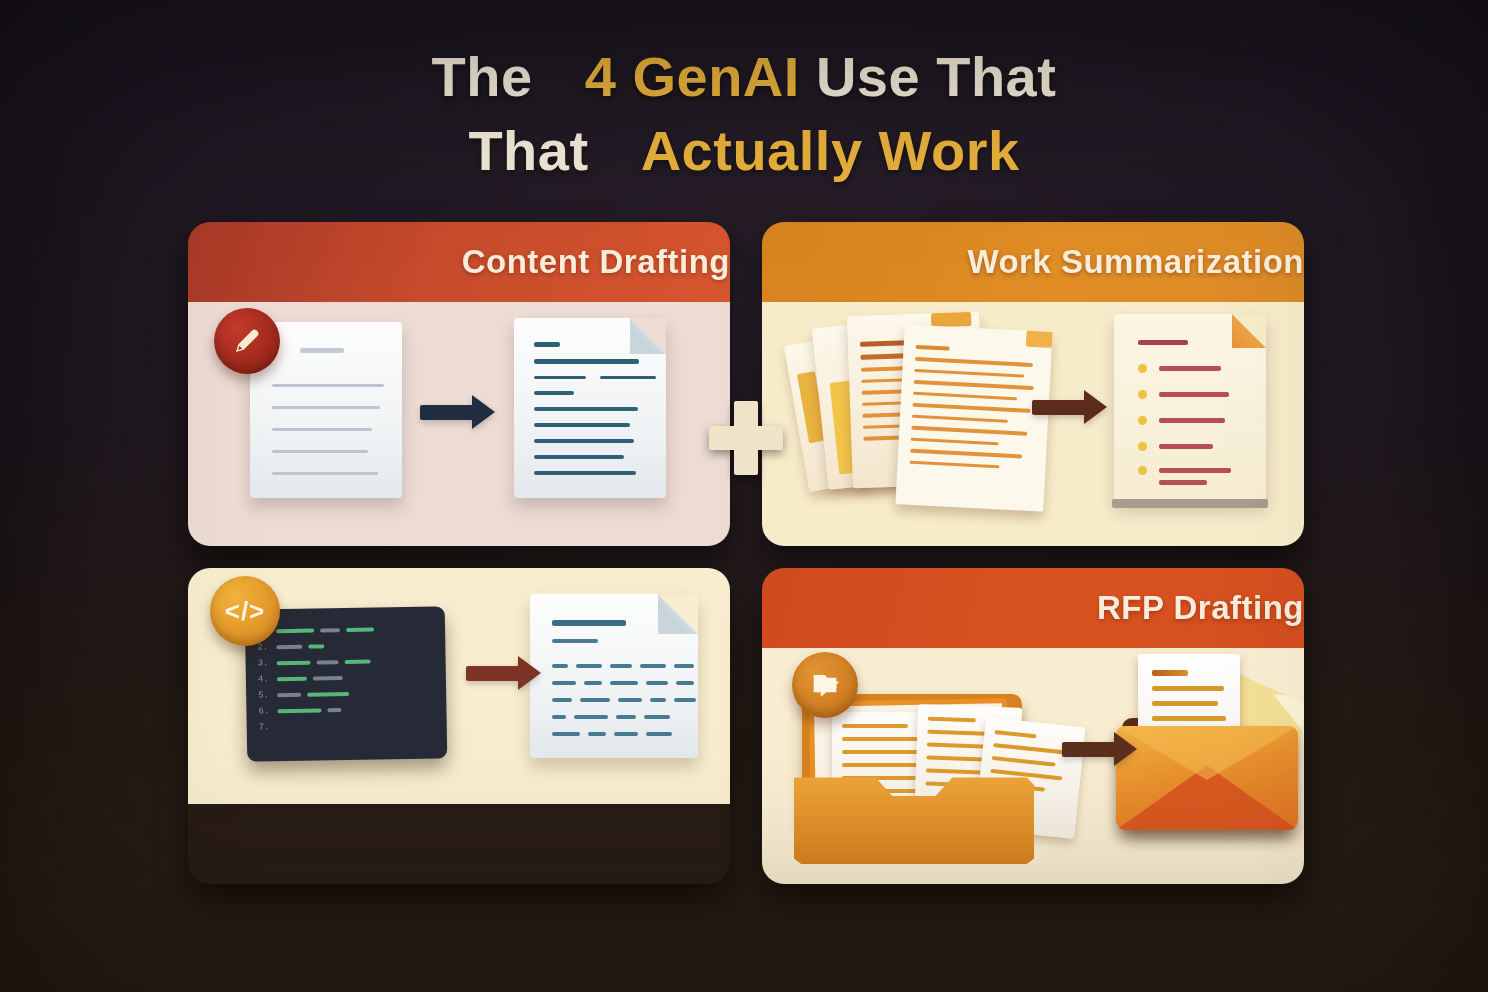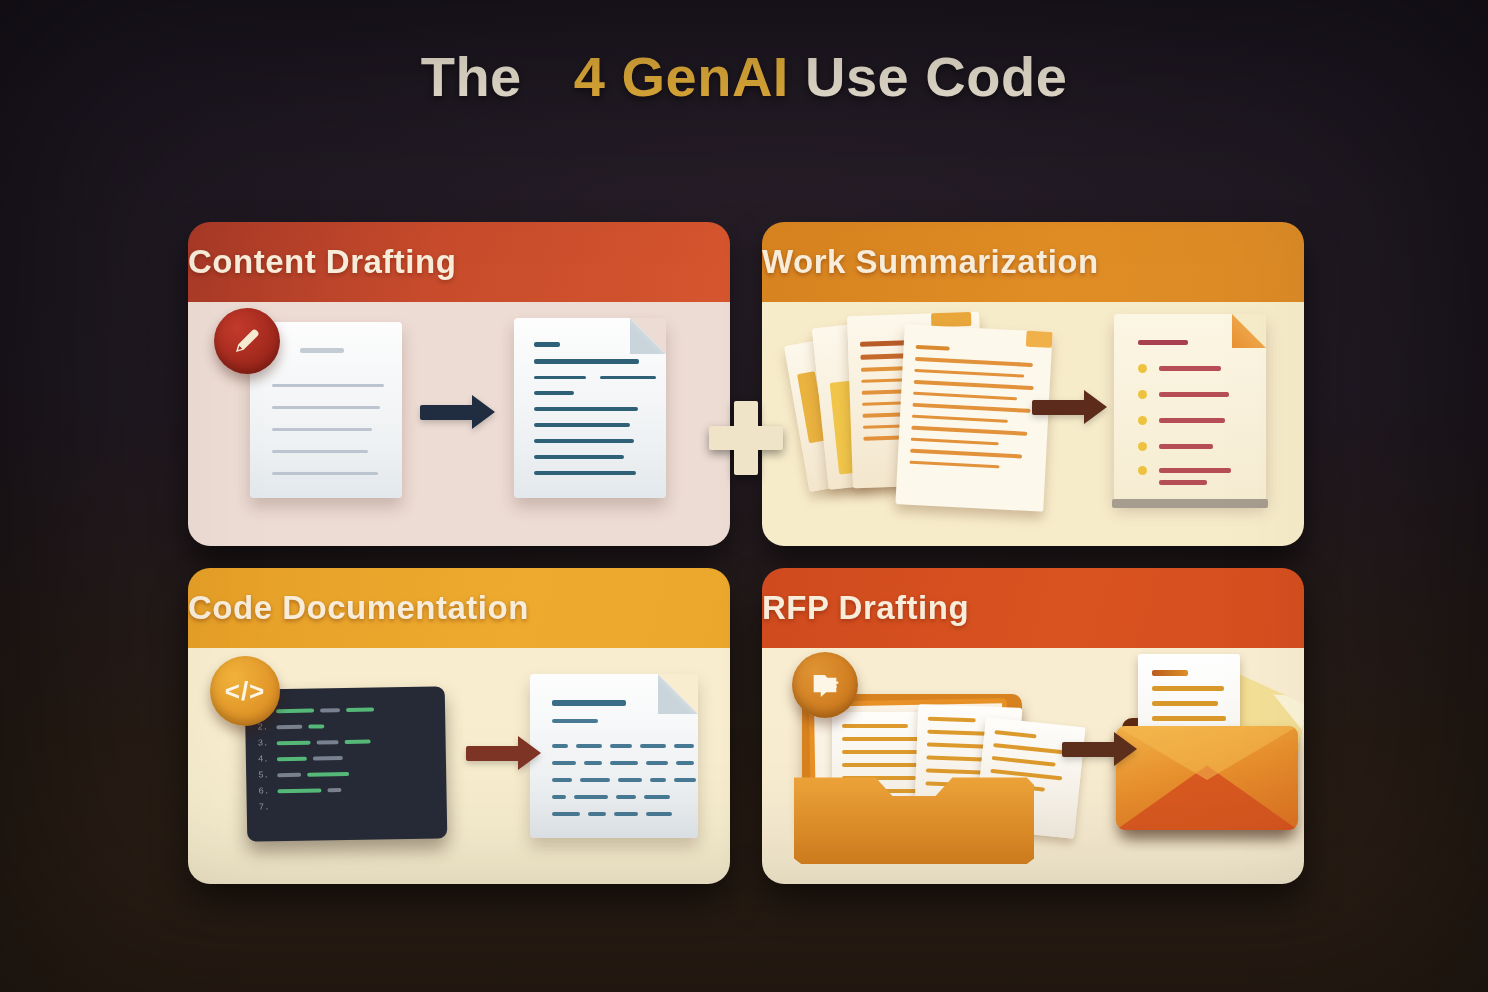--- a/index.html
+++ b/index.html
@@ -17,21 +17,21 @@
     text-shadow:0 3px 6px rgba(0,0,0,.45);letter-spacing:.5px;}
   .tseg{white-space:pre;}
   .gold{color:#e9b23c;margin-left:36px;}
   
   .card{position:absolute;width:542px;border-radius:22px;overflow:hidden;
     box-shadow:0 18px 34px rgba(0,0,0,.55);}
   #card1{left:188px;top:222px;height:324px;--cardbg:#eddcd4;}
   #card2{left:762px;top:222px;height:324px;--cardbg:#f7ecca;}
   #card3{left:188px;top:568px;height:316px;--cardbg:#f8eecf;}
   #card4{left:762px;top:568px;height:316px;--cardbg:#f8edd1;}
-  .card-header{height:80px;display:flex;align-items:center;justify-content:flex-start;
+  .card-header{height:80px;display:flex;align-items:center;justify-content:flex-end;
     font-weight:700;font-size:33px;color:#f8edda;letter-spacing:.5px;
     text-shadow:0 2px 4px rgba(90,25,5,.4);}
   #card1 .card-header{background:linear-gradient(105deg,#a83927 0%,#c74b2c 45%,#d5562e 100%);}
   #card2 .card-header{background:linear-gradient(105deg,#d68320 0%,#e08d25 55%,#db8a26 100%);}
   #card3 .card-header{background:linear-gradient(105deg,#e59f28 0%,#edaa2e 60%,#eba72c 100%);}
   #card4 .card-header{background:linear-gradient(105deg,#cf4a1e 0%,#d95320 55%,#d54e1f 100%);}
   .card-body{position:relative;height:calc(100% - 80px);background:var(--cardbg);}
   
   .plus{position:absolute;left:709px;top:401px;width:74px;height:74px;
     filter:drop-shadow(0 4px 5px rgba(0,0,0,.4));}
@@ -129,21 +129,22 @@
   .efront::after{content:"";position:absolute;inset:0;background:#f6bd52;opacity:.55;
     clip-path:polygon(0 0,100% 0,50% 52%);}
   .icon-svg{display:block;}
 </style>
 </head>
 <body>
 
 <div class="stage">
 
   <div class="title">
-    <div><span class="tseg">The </span><span class="tseg gold">4 GenAI</span><span class="tseg"> Use Code</span></div>
+    <div><span class="tseg">The </span><span class="tseg gold">4 GenAI</span><span class="tseg"> Use That</span></div>
+    <div><span class="tseg">That </span><span class="tseg gold">Actually Work</span></div>
   </div>
 
   <div class="card" id="card1">
     <div class="card-header">
       <span>Content Drafting</span>
     </div>
     <div class="card-body">
       <div class="doc c1l" style="left:62px;top:20px;width:152px;height:176px;">
         <div class="head-ln"></div>
         <div class="body-lns">
@@ -285,23 +286,20 @@
       </div>
     </div>
   </div>
 
   <div class="plus">
     <div class="h"></div>
       <div class="v"></div>
   </div>
 
   <div class="card" id="card3">
-    <div class="card-header">
-      <span>Code Documentation</span>
-    </div>
     <div class="card-body">
       <div class="badge amber" style="left:22px;top:8px;width:70px;height:70px;">
         <span style="color:#fdf6e6;font-weight:700;font-size:26px;letter-spacing:1px;">&lt;/&gt;</span>
       </div>
       <div class="codepanel">
         <div class="crow">
             <span class="no">1.</span>
             <span class="bar g" style="width:38px"></span>
             <span class="bar d" style="width:20px"></span>
             <span class="bar g" style="width:28px"></span>

